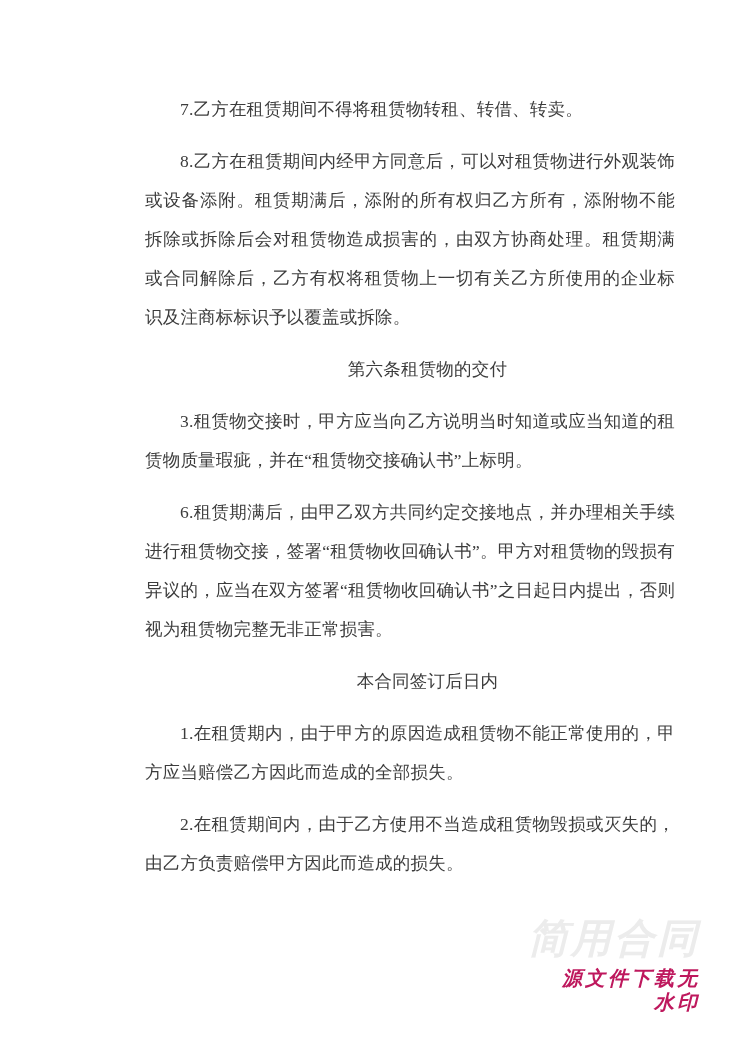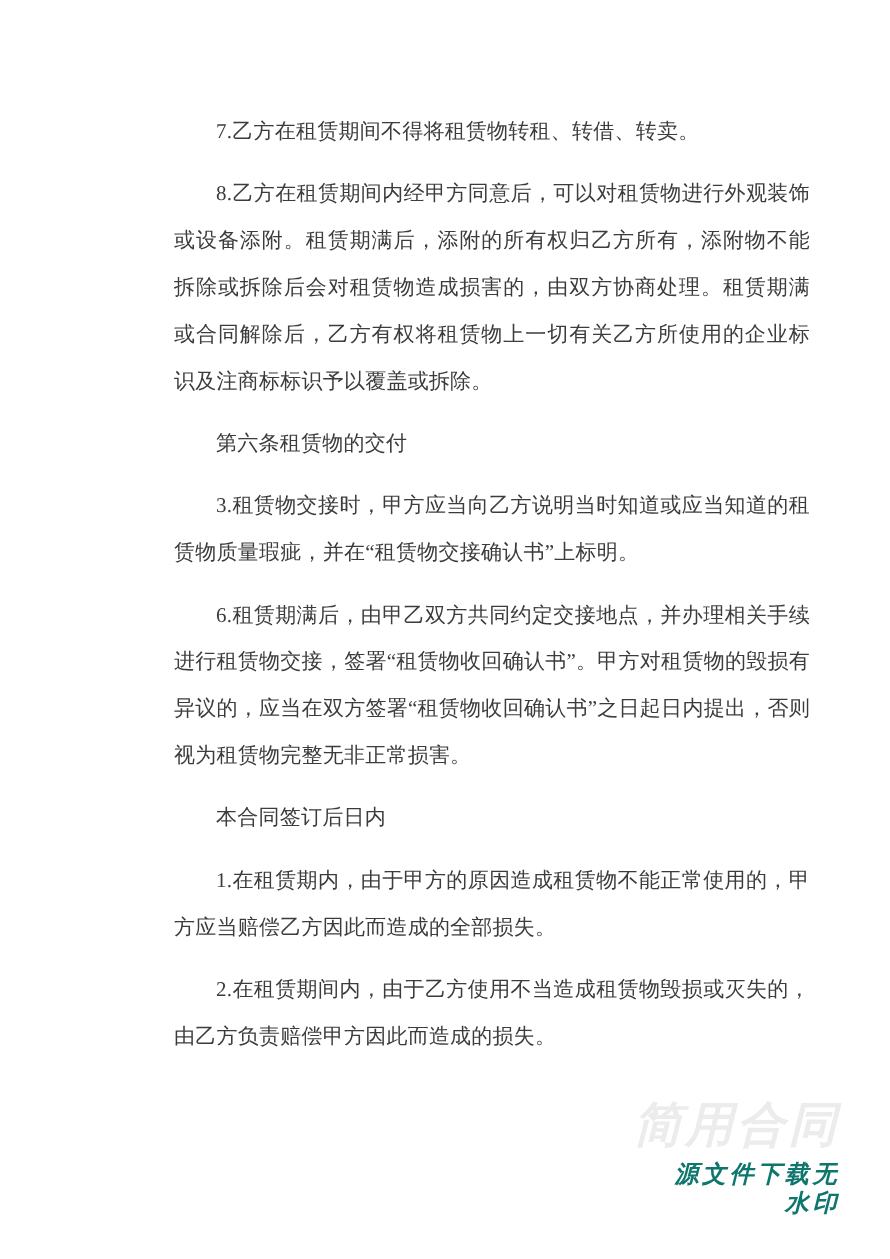--- a/index.html
+++ b/index.html
@@ -25,21 +25,21 @@
     line-height: 39px;
     letter-spacing: 0.2px;
     text-align: justify;
     margin-left: 38px;
   }
   .para {
     margin: 0 0 13px 0;
     text-indent: 2em;
   }
   .para.heading {
-    text-align: left;
+    text-align: center;
   }
   .watermark {
     position: absolute;
     left: 500px;
     top: 916px;
     width: 200px;
     text-align: right;
     font-family: "DejaVu Sans", "Liberation Sans", sans-serif;
     font-style: italic;
     font-weight: bold;
@@ -68,15 +68,15 @@
       <p class="para heading">第六条租赁物的交付</p>
       <p class="para">3.租赁物交接时，甲方应当向乙方说明当时知道或应当知道的租赁物质量瑕疵，并在“租赁物交接确认书”上标明。</p>
       <p class="para">6.租赁期满后，由甲乙双方共同约定交接地点，并办理相关手续进行租赁物交接，签署“租赁物收回确认书”。甲方对租赁物的毁损有异议的，应当在双方签署“租赁物收回确认书”之日起日内提出，否则视为租赁物完整无非正常损害。</p>
       <p class="para heading">本合同签订后日内</p>
       <p class="para">1.在租赁期内，由于甲方的原因造成租赁物不能正常使用的，甲方应当赔偿乙方因此而造成的全部损失。</p>
       <p class="para">2.在租赁期间内，由于乙方使用不当造成租赁物毁损或灭失的，由乙方负责赔偿甲方因此而造成的损失。</p>
     </div>
 
   <div class="watermark">
     <div class="wm-title" style="color: rgb(236, 236, 236);">简用合同</div>
-    <div class="wm-subtitle" style="color: #0f766e; margin-left: 44px;">源文件下载无水印</div>
+    <div class="wm-subtitle" style="color: #be185d; margin-left: 44px;">源文件下载无水印</div>
   </div>
 </div>
 
 </body></html>

